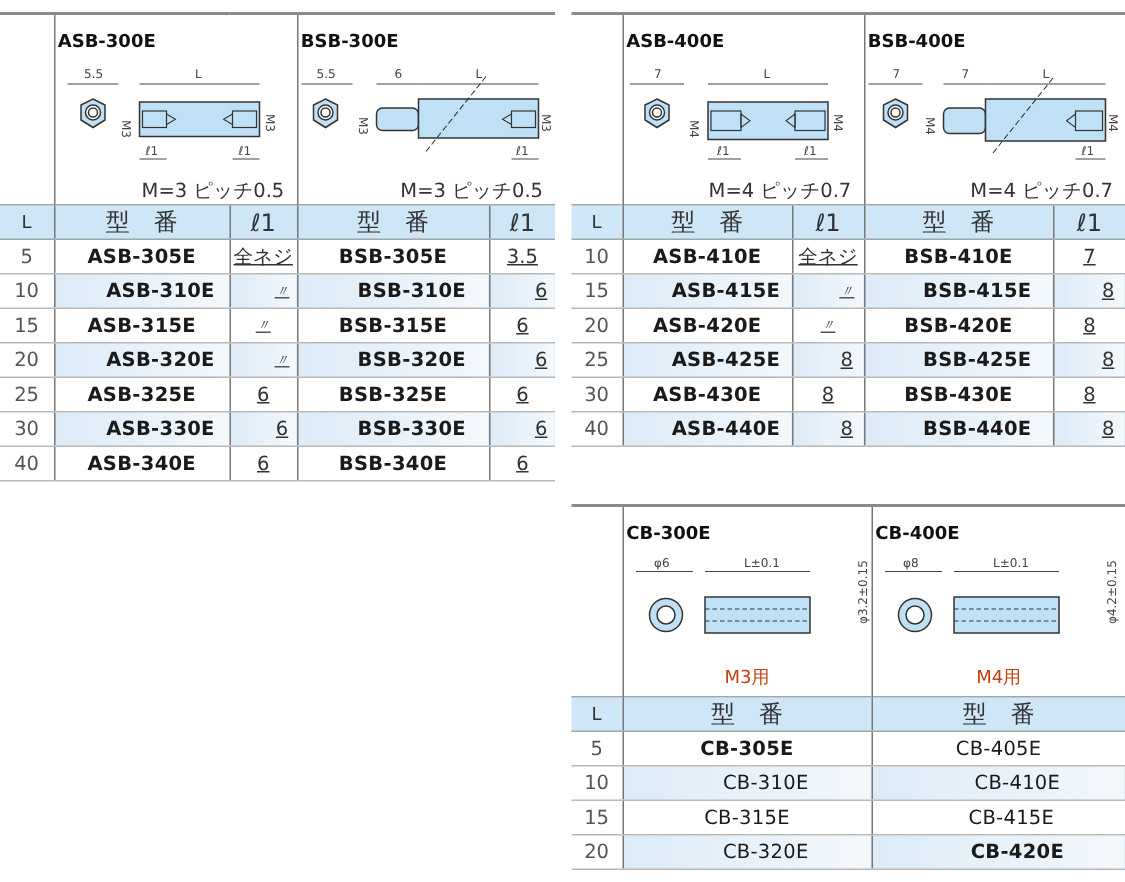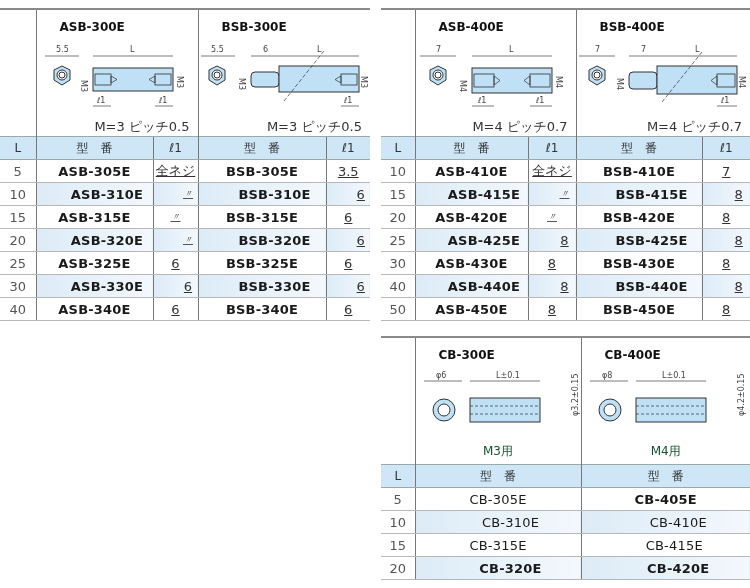--- a/index.html
+++ b/index.html
@@ -4,31 +4,31 @@
   <style>
     html, body { margin: 0; padding: 0; background: #ffffff; }
     body { width: 750px; height: 588px; position: relative; overflow: hidden;
            font-family: "DejaVu Sans", "Liberation Sans", sans-serif; color: #222; }
     .block { position: absolute; }
     table { border-collapse: collapse; table-layout: fixed; }
     td { padding: 0; text-align: center; vertical-align: middle; font-size: 13px; color: #1a1a1a; }
     .top-line { border-top: 2px solid #8a8a8a; }
     .diag-row td { height: 126px; vertical-align: top; text-align: left; position: relative; }
     .vline { border-left: 1px solid #777; }
-    .hdr td { background: #cfe6f7; height: 22px; font-size: 12px; color: #333; border-top: 1px solid #9aa; border-bottom: 1px solid #9aa; }
+    .hdr td { background: #cfe6f7; height: 22px; font-size: 16px; color: #333; border-top: 1px solid #9aa; border-bottom: 1px solid #9aa; }
     .hdr td.Lc { font-size: 12px; }
     .row td { height: 22px; border-bottom: 1px solid #b8b8b8; }
     .row.alt td.shade { background: linear-gradient(to right, #dcebf7, #f3f8fc); padding-left: 25px; }
     .Lc { color: #555; font-size: 13px; }
     .model { font-weight: bold; font-size: 13px; letter-spacing: 0.2px; }
     .ell { font-size: 13px; color: #333; text-decoration: underline; }
     .ditto { font-size: 10px; font-style: italic; color: #555; }
-    .dtitle { position: absolute; left: 23px; top: 10px; font-weight: bold; font-size: 12px; color: #111; }
+    .dtitle { position: absolute; left: 2px; top: 10px; font-weight: bold; font-size: 12px; color: #111; }
     .pitch { position: absolute; right: 8px; bottom: 0; font-size: 13px; color: #333; }
-    .use { position: absolute; left: 0; right: 0; bottom: 4px; text-align: center; font-size: 12px; color: #14532d; }
+    .use { position: absolute; left: 0; right: 0; bottom: 4px; text-align: center; font-size: 12px; color: #c2410c; }
     svg.dg { position: absolute; left: 0; top: 26px; }
     .dim { font-size: 8px; fill: #444; font-family: "DejaVu Sans", sans-serif; }
   </style>
 </head>
 <body>
 
 <div class="block" style="left:0;top:8px;width:370px;">
   <table class="top-line" style="width:370px;">
     <colgroup>
         <col style="width:36px">
@@ -264,27 +264,20 @@
           <td class="model shade vline">BSB-430E</td>
           <td class="ell shade vline">8</td>
         </tr>
         <tr class="row alt">
           <td class="Lc">40</td>
           <td class="model shade vline">ASB-440E</td>
           <td class="ell shade vline">8</td>
           <td class="model shade vline">BSB-440E</td>
           <td class="ell shade vline">8</td>
         </tr>
-        <tr class="row">
-          <td class="Lc">50</td>
-          <td class="model shade vline">ASB-450E</td>
-          <td class="ell shade vline">8</td>
-          <td class="model shade vline">BSB-450E</td>
-          <td class="ell shade vline">8</td>
-        </tr>
       </tbody>
   </table>
 </div>
 
 <div class="block" style="left:381px;top:336px;width:369px;">
   <table class="top-line" style="width:369px;">
     <colgroup>
         <col style="width:34px">
         <col style="width:166px">
         <col style="width:169px">
@@ -327,33 +320,33 @@
     </tr>
     <tr class="hdr">
       <td class="Lc">L</td>
       <td class="vline">型　番</td>
       <td class="vline">型　番</td>
     </tr>
     </tbody>
       <tbody id="cb-body">
         <tr class="row">
           <td class="Lc" style="font-weight: normal;">5</td>
-          <td class="model shade vline" style="font-weight: normal;">CB-305E</td>
-          <td class="model shade vline" style="font-weight: bold; border-radius: 11px;">CB-405E</td>
+          <td class="model shade vline" style="font-weight: bold;">CB-305E</td>
+          <td class="model shade vline" style="font-weight: normal; border-radius: 11px;">CB-405E</td>
         </tr>
         <tr class="row alt">
           <td class="Lc" style="font-weight: normal;">10</td>
           <td class="model shade vline" style="font-weight: normal;">CB-310E</td>
           <td class="model shade vline" style="font-weight: normal;">CB-410E</td>
         </tr>
         <tr class="row">
           <td class="Lc" style="font-weight: normal;">15</td>
           <td class="model shade vline" style="font-weight: normal;">CB-315E</td>
           <td class="model shade vline" style="font-weight: normal; padding-left: 17px;">CB-415E</td>
         </tr>
         <tr class="row alt">
           <td class="Lc" style="font-weight: normal;">20</td>
-          <td class="model shade vline" style="font-weight: bold; margin-top: 26px;">CB-320E</td>
+          <td class="model shade vline" style="font-weight: normal; margin-top: 26px;">CB-320E</td>
           <td class="model shade vline" style="font-weight: bold;">CB-420E</td>
         </tr>
       </tbody>
   </table>
 </div>
 
 </body></html>

